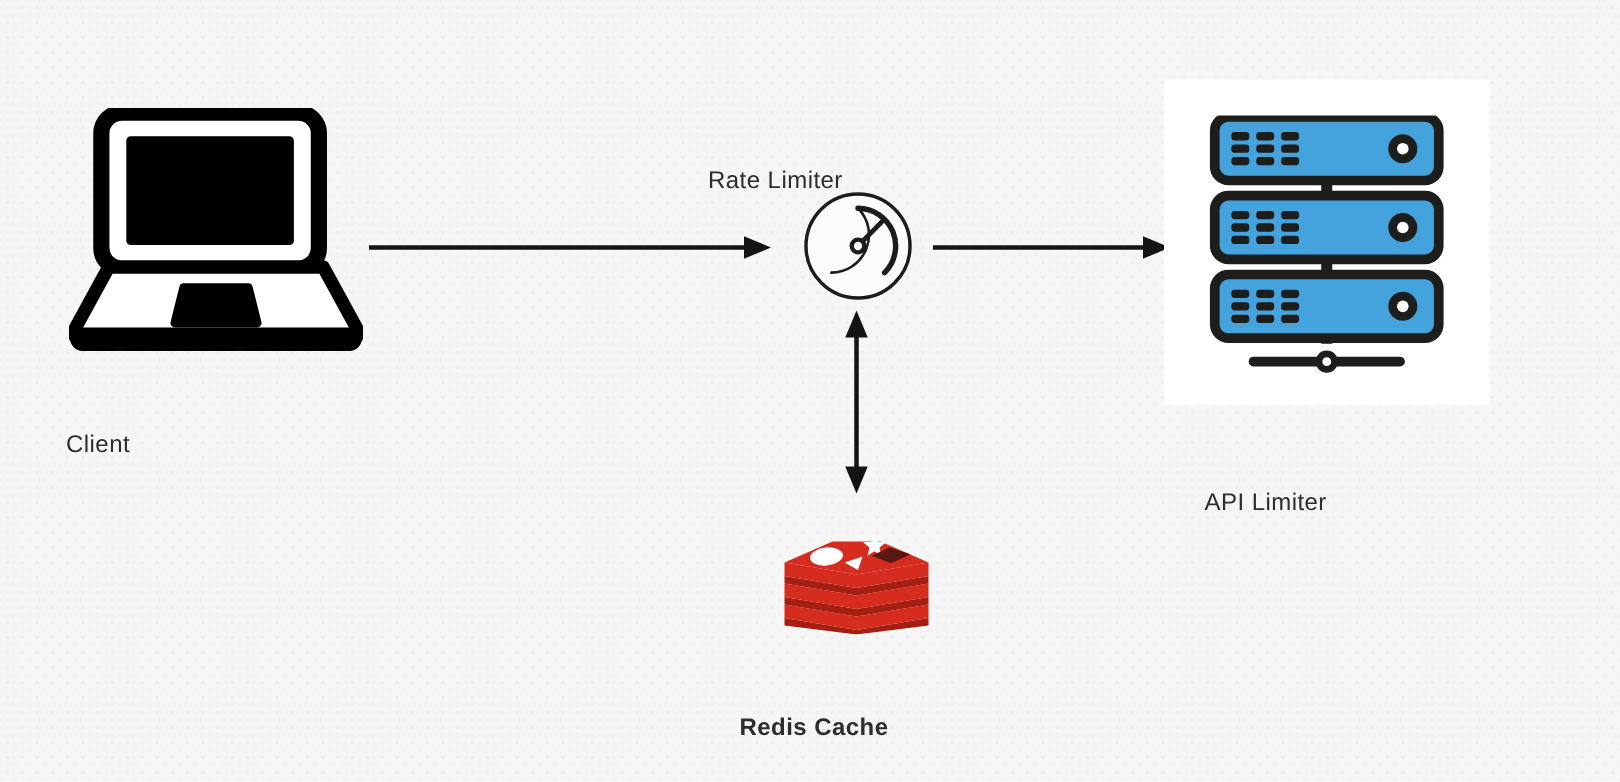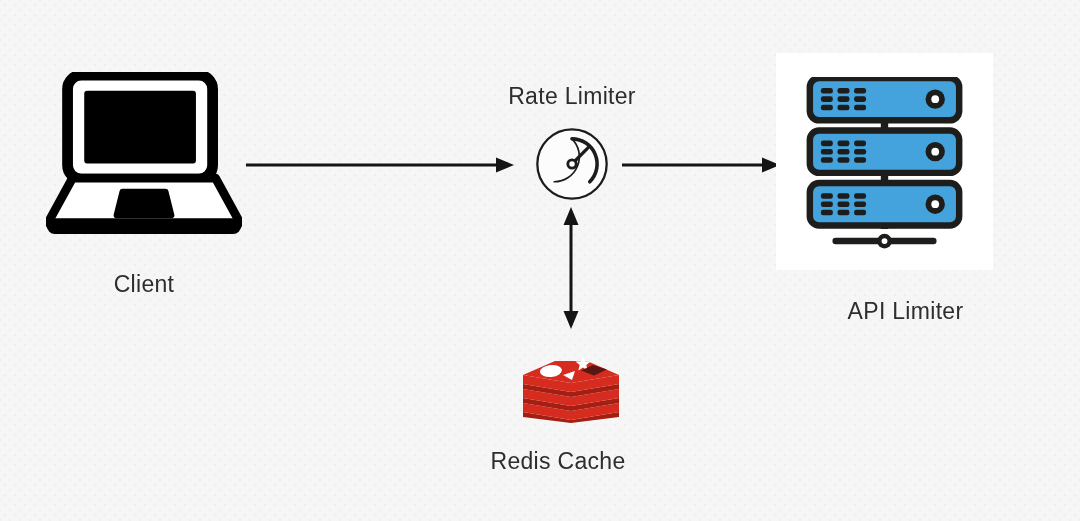--- a/index.html
+++ b/index.html
@@ -11,24 +11,25 @@
       radial-gradient(circle, rgba(60,60,60,0.040) 1px, transparent 1.7px),
       radial-gradient(circle, rgba(60,60,60,0.022) 1px, transparent 2px);
     background-size:10px 10px, 10px 10px;
     background-position:0 0, 5px 5px;
     overflow:hidden;
     font-family:"Liberation Sans", sans-serif;
   }
   .abs { position:absolute; }
   .node-label {
     position:absolute;
-    text-align:center;
-    font-size:23px;
+    text-align:left;
+    font-size:16px;
     color:#2d2d2d;
     letter-spacing:0.3px;
+    margin-top:29px;
   }
   .server-card {
     position:absolute;
     left:776px; top:53px;
     width:217px; height:217px;
     background:#ffffff;
   }
   svg { display:block; }
 </style>
 </head>
@@ -54,21 +55,21 @@
 
   <div class="abs" style="left:46px; top:72px;">
     <svg width="196" height="172" viewBox="0 0 200 175">
       <rect x="22" y="3" width="148" height="106" rx="14" fill="#ffffff" stroke="#000000" stroke-width="11"></rect>
       <rect x="39" y="19" width="114" height="74" rx="3" fill="#000000"></rect>
       <path d="M27,108 L173,108 L196,150 Q198,159 187,159 L13,159 Q2,159 4,150 Z" fill="#ffffff" stroke="#000000" stroke-width="9" stroke-linejoin="round"></path>
       <rect x="1" y="149" width="198" height="16" rx="8" fill="#000000"></rect>
       <path d="M78 122 L122 122 L128 146 L72 146 Z" fill="#000000" stroke="#000000" stroke-width="6" stroke-linejoin="round"></path>
     </svg>
   </div>
-  <div class="node-label" style="left:44px; top:271px; width:200px;">Client</div>
+  <div class="node-label" style="left:44px; top:259px; width:200px;">Client</div>
 
   <div class="node-label" style="left:472px; top:83px; width:200px;">Rate Limiter</div>
   <div class="abs" style="left:534px; top:126px;">
     <svg width="76" height="76" viewBox="0 0 80 80">
       <circle cx="40" cy="40" r="36.5" fill="#fcfcfc" stroke="#1c1c1c" stroke-width="2.4"></circle>
       <path d="M21.3 58.7 A26.5 26.5 0 0 0 40 13.5" fill="none" stroke="#1c1c1c" stroke-width="1.8" stroke-linecap="round"></path>
       <path d="M40 13.5 A26.5 26.5 0 0 1 58.7 58.7" fill="none" stroke="#1c1c1c" stroke-width="3.8" stroke-linecap="round"></path>
       <line x1="40" y1="40" x2="57" y2="22.7" stroke="#1c1c1c" stroke-width="3.4" stroke-linecap="round"></line>
       <circle cx="40" cy="40" r="4.4" fill="#fcfcfc" stroke="#1c1c1c" stroke-width="3"></circle>
     </svg>
@@ -135,15 +136,15 @@
       <path d="M2 44 L50 52 L98 44 L98 53 L50 61 L2 53 Z" fill="#d62b1f"></path>
       <path d="M2 39 L50 47 L98 39 L98 44 L50 52 L2 44 Z" fill="#a41e11"></path>
       <path d="M2 30 L50 38 L98 30 L98 39 L50 47 L2 39 Z" fill="#d62b1f"></path>
       <polygon points="2,30 34,16 66,16 98,30 50,38" fill="#d62b1f"></polygon>
       <ellipse cx="30" cy="26" rx="11" ry="6" fill="#ffffff" transform="rotate(-6 30 26)"></ellipse>
       <polygon points="62,11 64.1,16.2 69.6,16.5 65.3,20.1 66.7,25.5 62,22.5 57.3,25.5 58.7,20.1 54.4,16.5 59.9,16.2" fill="#ffffff"></polygon>
       <polygon points="42,30 54,26 51,35" fill="#ffffff"></polygon>
       <polygon points="72,20 86,24.5 73,30.5 60,25.5" fill="#591713"></polygon>
     </svg>
   </div>
-  <div class="node-label" style="left:458px; top:448px; width:200px;">Redis Cache</div>
+  <div class="node-label" style="left:493px; top:448px; width:200px;font-weight:bold;">Redis Cache</div>
 
 </div>
 
 </body></html>

